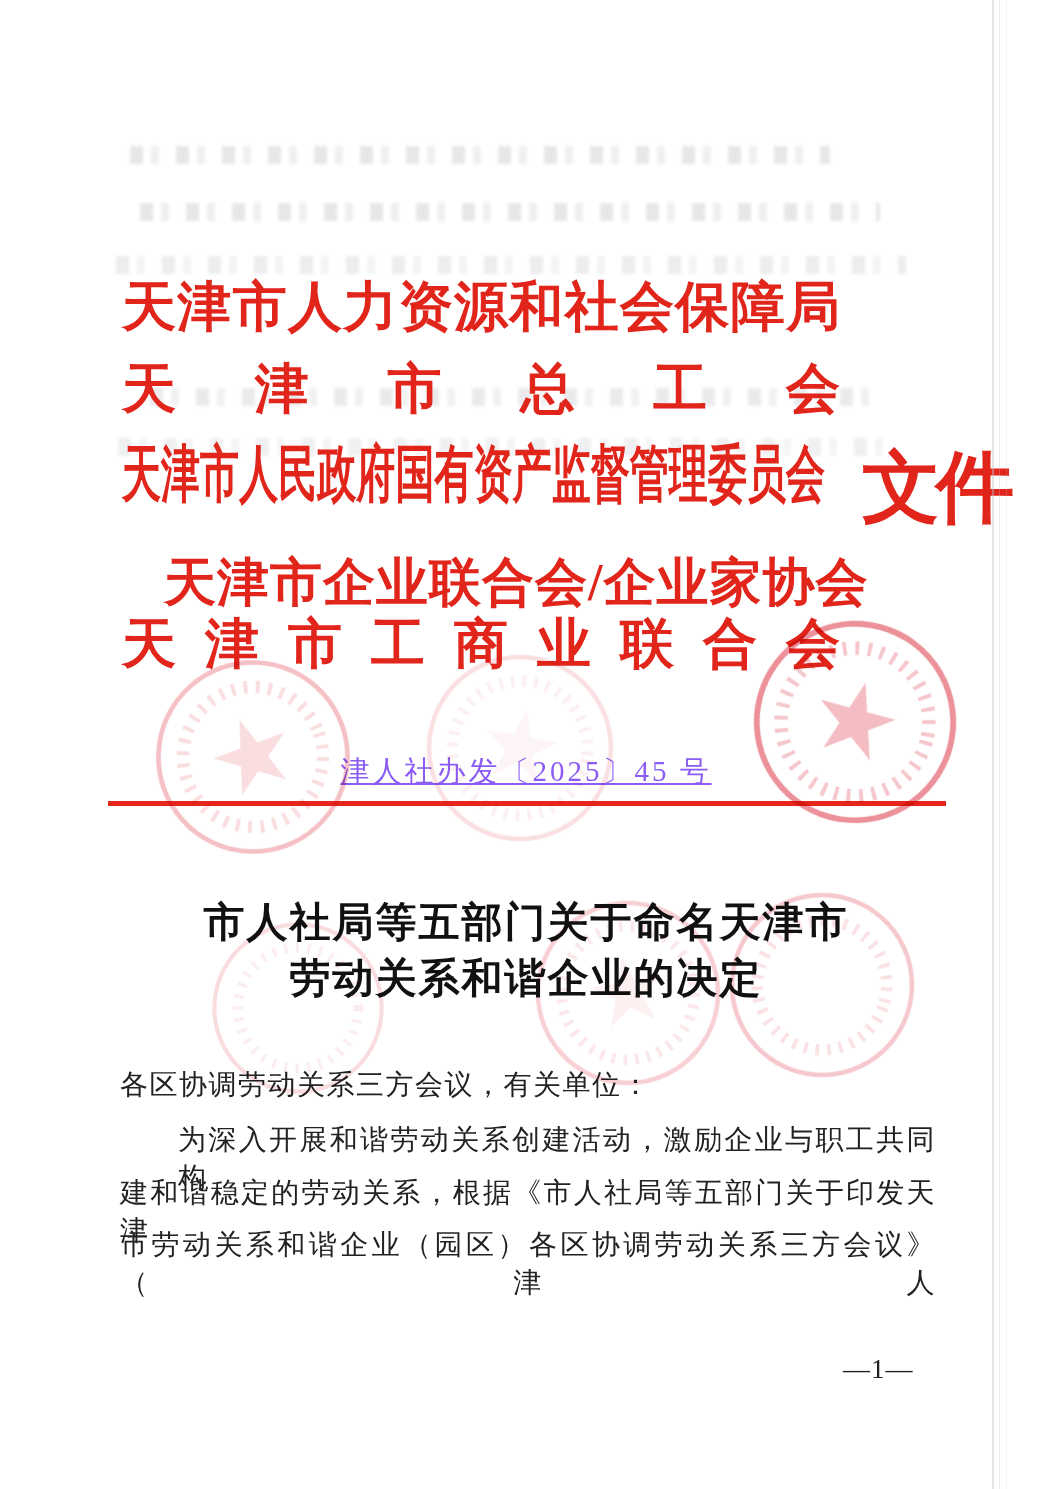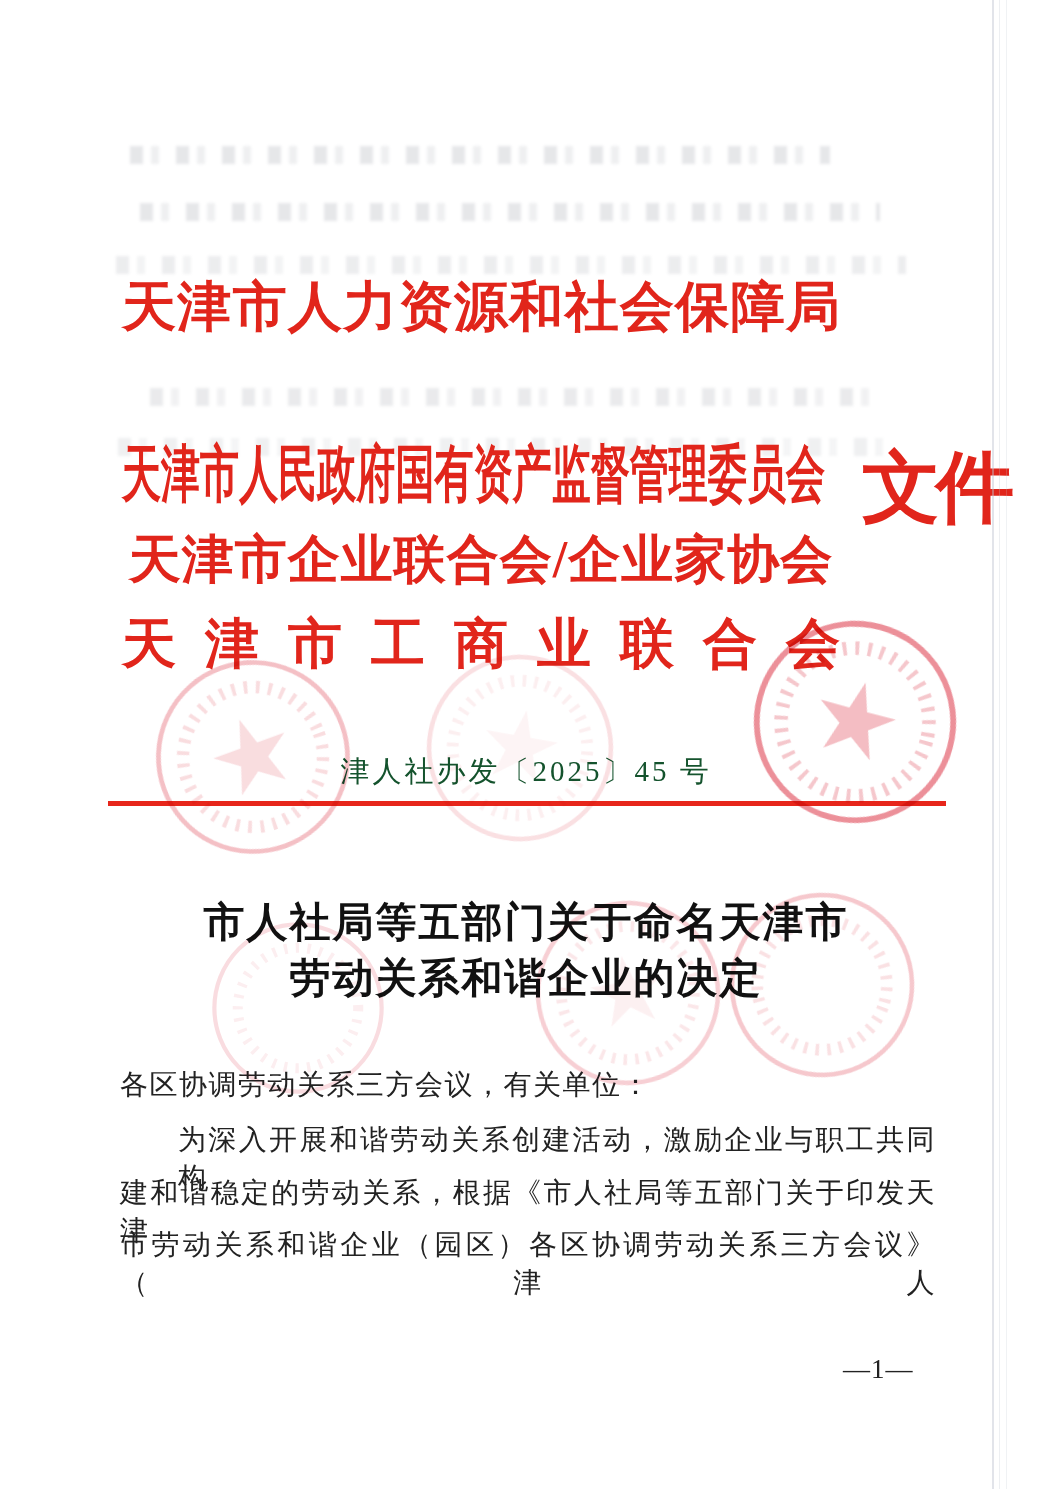--- a/index.html
+++ b/index.html
@@ -11,36 +11,36 @@
   
   .smudge{
     position:absolute;height:18px;opacity:.20;filter:blur(1.6px);
     background:repeating-linear-gradient(90deg,
       rgba(110,115,128,.85) 0 13px, rgba(110,115,128,0) 13px 21px,
       rgba(110,115,128,.55) 21px 29px, rgba(110,115,128,0) 29px 46px);
   }
   
   .org{
     position:absolute;left:122px;width:718px;color:#e1251b;
-    font-weight:bold;white-space:nowrap;line-height:1.05;text-align:center;
+    font-weight:bold;white-space:nowrap;line-height:1.05;
   }
   .stretch{text-align:justify;text-align-last:justify;white-space:normal;}
   .l1{top:279px;font-size:54px;}
   .l2{top:361px;font-size:54px;}
   .l3{top:442px;font-size:62px;width:720px;}
   .l3 .cond{display:inline-block;transform:scaleX(.63);transform-origin:left center;white-space:nowrap;}
-  .l4{top:533px;font-size:52px;letter-spacing:1px;}
+  .l4{top:556px;font-size:52px;letter-spacing:1px;margin-left:42px;}
   .l5{top:616px;font-size:54px;}
   .wenjian{
     position:absolute;left:818px;top:436px;color:#e1251b;
     font-size:78px;font-weight:bold;letter-spacing:-4px;white-space:nowrap;margin-left:44px;
   }
   .docnum{
     position:absolute;left:0;top:752px;width:1052px;text-align:center;
-    font-size:29px;color:#14532d;letter-spacing:3px;
+    font-size:29px;color:#8b5cf6;letter-spacing:3px;text-decoration:underline;
   }
   .redline{position:absolute;left:108px;top:801px;width:838px;height:5px;background:#e7261b;}
   
   .title{
     position:absolute;left:0;width:1052px;text-align:center;color:#111;
     font-family:"Liberation Sans","DejaVu Sans",sans-serif;
     font-weight:900;font-size:41px;letter-spacing:2px;
   }
   .t1{top:895px;}
   .t2{top:951px;}
@@ -69,20 +69,21 @@
 
 <div class="page">
 
   <div class="smudge" style="top:146px;left:130px;width:700px;"></div>
   <div class="smudge" style="top:203px;left:140px;width:740px;"></div>
   <div class="smudge" style="top:256px;left:116px;width:790px;opacity:.15;"></div>
   <div class="smudge" style="top:388px;left:150px;width:720px;opacity:.17;"></div>
   <div class="smudge" style="top:438px;left:118px;width:780px;opacity:.13;"></div>
 
   <div class="org l1 stretch">天津市人力资源和社会保障局</div>
+  <div class="org l2 stretch">天津市总工会</div>
   <div class="org l3"><span class="cond">天津市人民政府国有资产监督管理委员会</span></div>
   <div class="wenjian">文件</div>
   <div class="org l4">天津市企业联合会/企业家协会</div>
   <div class="org l5 stretch">天津市工商业联合会</div>
 
   <div class="docnum">津人社办发〔2025〕45 号</div>
   <div class="redline"></div>
 
   <div class="title t1">市人社局等五部门关于命名天津市</div>
   <div class="title t2">劳动关系和谐企业的决定</div>

